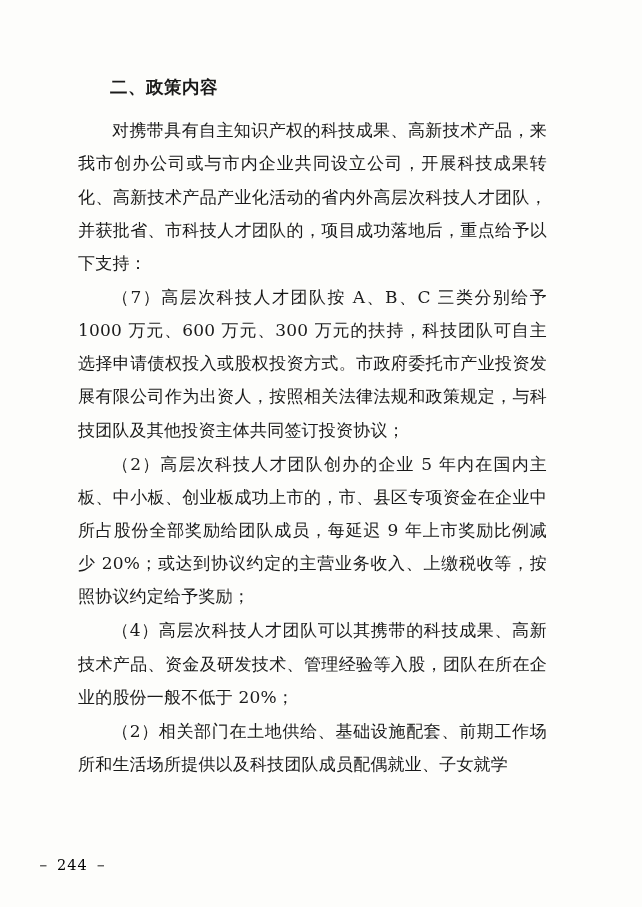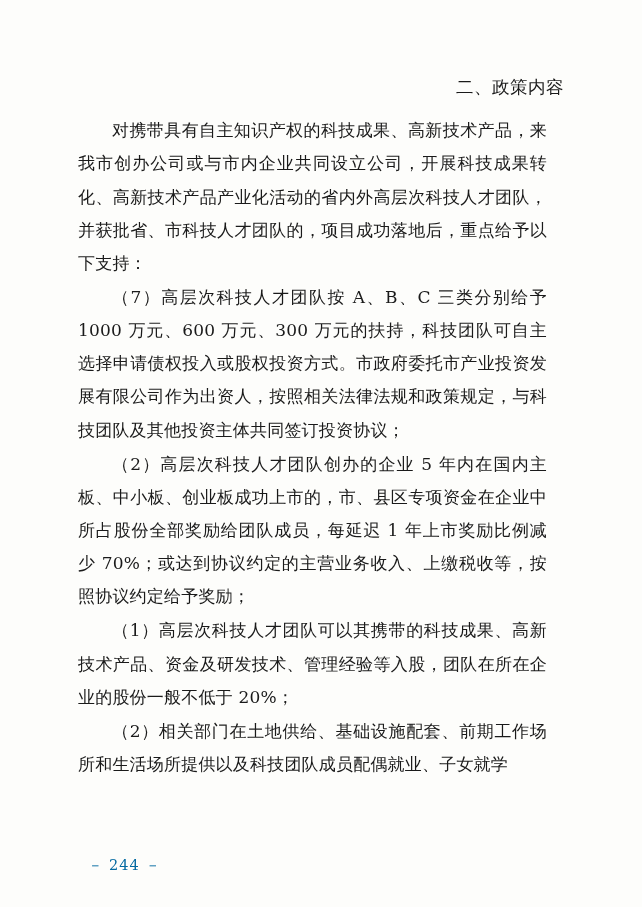--- a/index.html
+++ b/index.html
@@ -24,56 +24,55 @@
     background: #fdfdfb;
   }
   .content {
     position: absolute;
     left: 78px;
     top: 74px;
     width: 486px;
   }
   .heading {
     font-size: 17.5px;
-    font-weight: normal;
+    font-weight: bold;
     letter-spacing: 0.5px;
     margin: 0 0 14px 0;
     padding-left: 32px;
     line-height: 1.5;
-    text-align: right;
   }
   .para {
     font-size: 17px;
     line-height: 1.95;
     margin: 0 17px 1px 0;
     text-align: justify;
     text-justify: inter-ideograph;
     text-indent: 34px;
     letter-spacing: 0.2px;
   }
   .footer {
     position: absolute;
     left: 0;
     top: 856px;
     width: 642px;
     text-align: left;
-    padding-left: 88px;
+    padding-left: 36px;
     box-sizing: border-box;
     font-size: 14.5px;
-    color: #0369a1;
+    color: #000000;
     letter-spacing: 1px;
     font-family: "DejaVu Serif", "Liberation Serif", serif;
   }
 </style>
 </head>
 <body>
 
 <div class="page">
   <div class="content">
     <h2 class="heading">二、政策内容</h2>
     <p class="para">对携带具有自主知识产权的科技成果、高新技术产品，来我市创办公司或与市内企业共同设立公司，开展科技成果转化、高新技术产品产业化活动的省内外高层次科技人才团队，并获批省、市科技人才团队的，项目成功落地后，重点给予以下支持：</p>
     <p class="para">（7）高层次科技人才团队按 A、B、C 三类分别给予 1000 万元、600 万元、300 万元的扶持，科技团队可自主选择申请债权投入或股权投资方式。市政府委托市产业投资发展有限公司作为出资人，按照相关法律法规和政策规定，与科技团队及其他投资主体共同签订投资协议；</p>
-    <p class="para">（2）高层次科技人才团队创办的企业 5 年内在国内主板、中小板、创业板成功上市的，市、县区专项资金在企业中所占股份全部奖励给团队成员，每延迟 1 年上市奖励比例减少 70%；或达到协议约定的主营业务收入、上缴税收等，按照协议约定给予奖励；</p>
-    <p class="para">（1）高层次科技人才团队可以其携带的科技成果、高新技术产品、资金及研发技术、管理经验等入股，团队在所在企业的股份一般不低于 20%；</p>
+    <p class="para">（2）高层次科技人才团队创办的企业 5 年内在国内主板、中小板、创业板成功上市的，市、县区专项资金在企业中所占股份全部奖励给团队成员，每延迟 9 年上市奖励比例减少 20%；或达到协议约定的主营业务收入、上缴税收等，按照协议约定给予奖励；</p>
+    <p class="para">（4）高层次科技人才团队可以其携带的科技成果、高新技术产品、资金及研发技术、管理经验等入股，团队在所在企业的股份一般不低于 20%；</p>
     <p class="para">（2）相关部门在土地供给、基础设施配套、前期工作场所和生活场所提供以及科技团队成员配偶就业、子女就学</p>
   </div>
   <div class="footer">－ 244 －</div>
 </div>
 
 </body></html>

